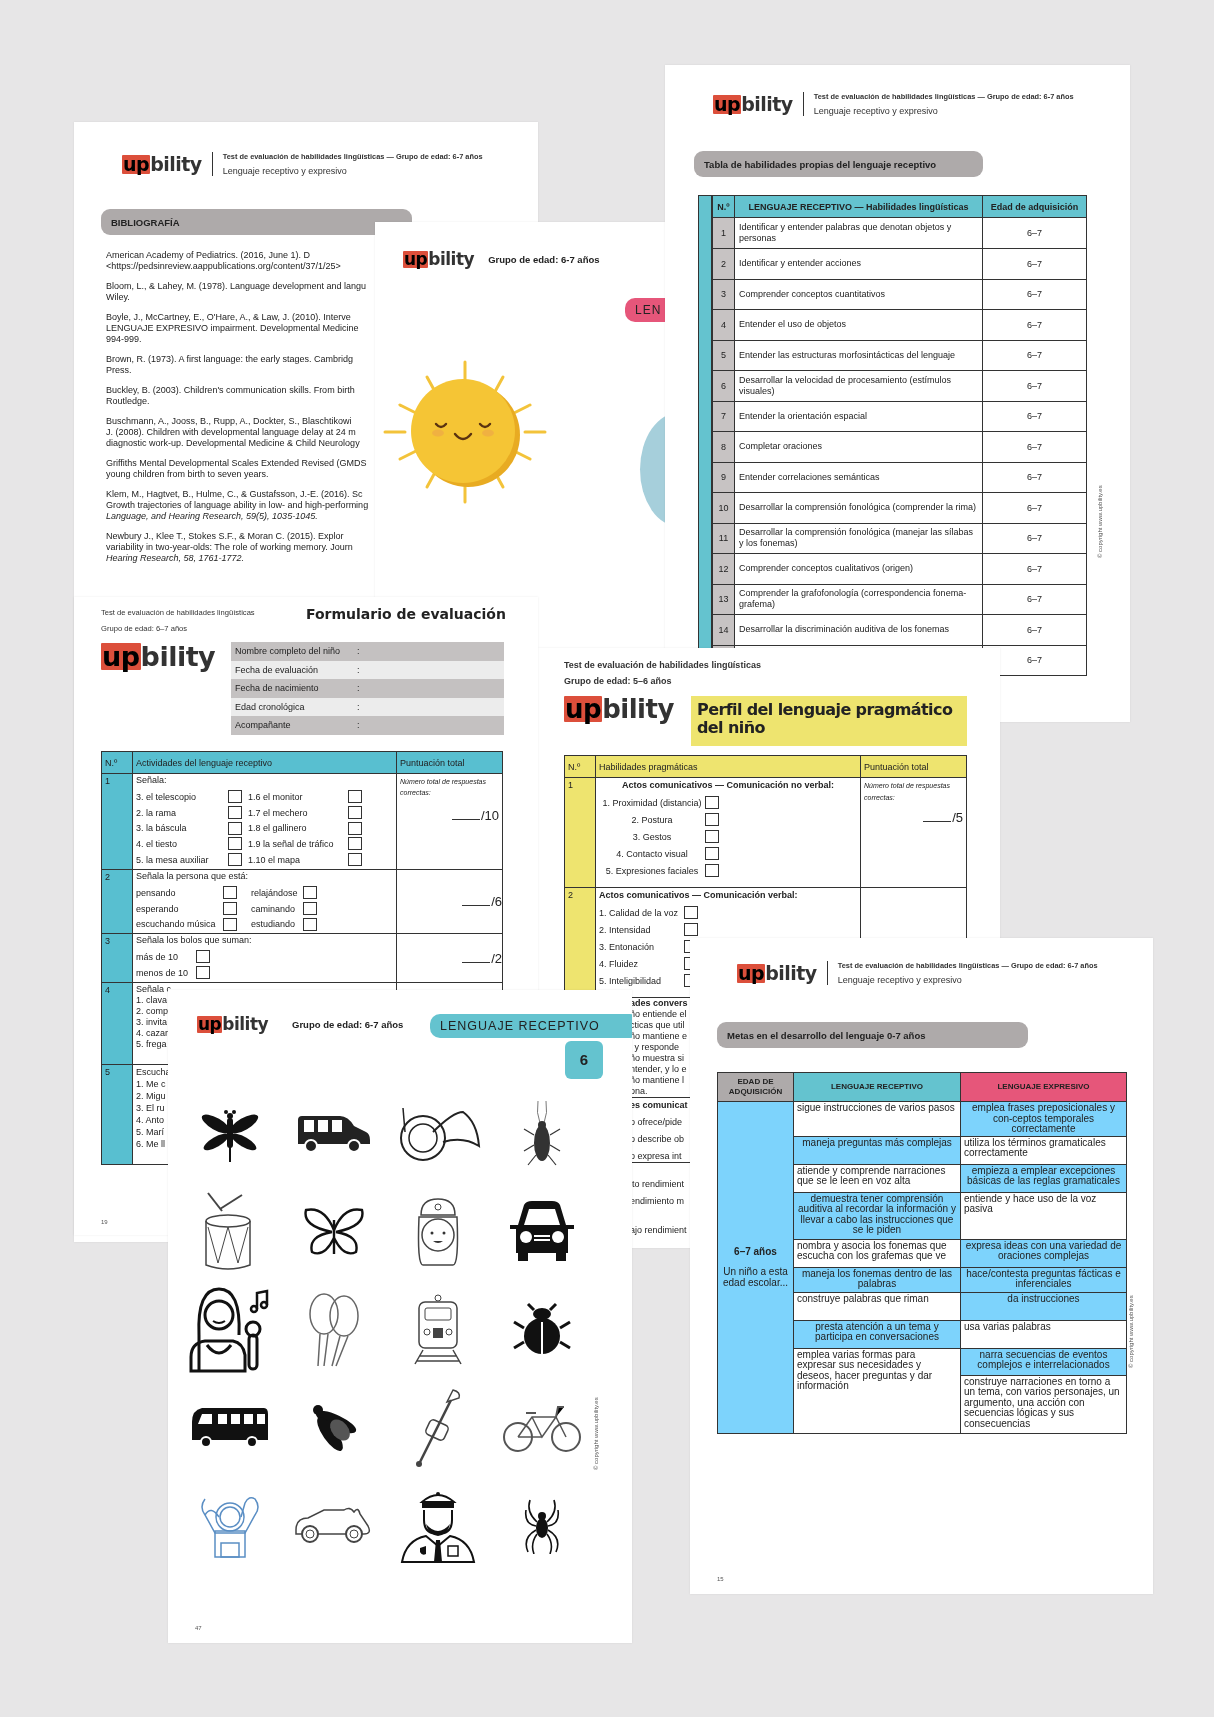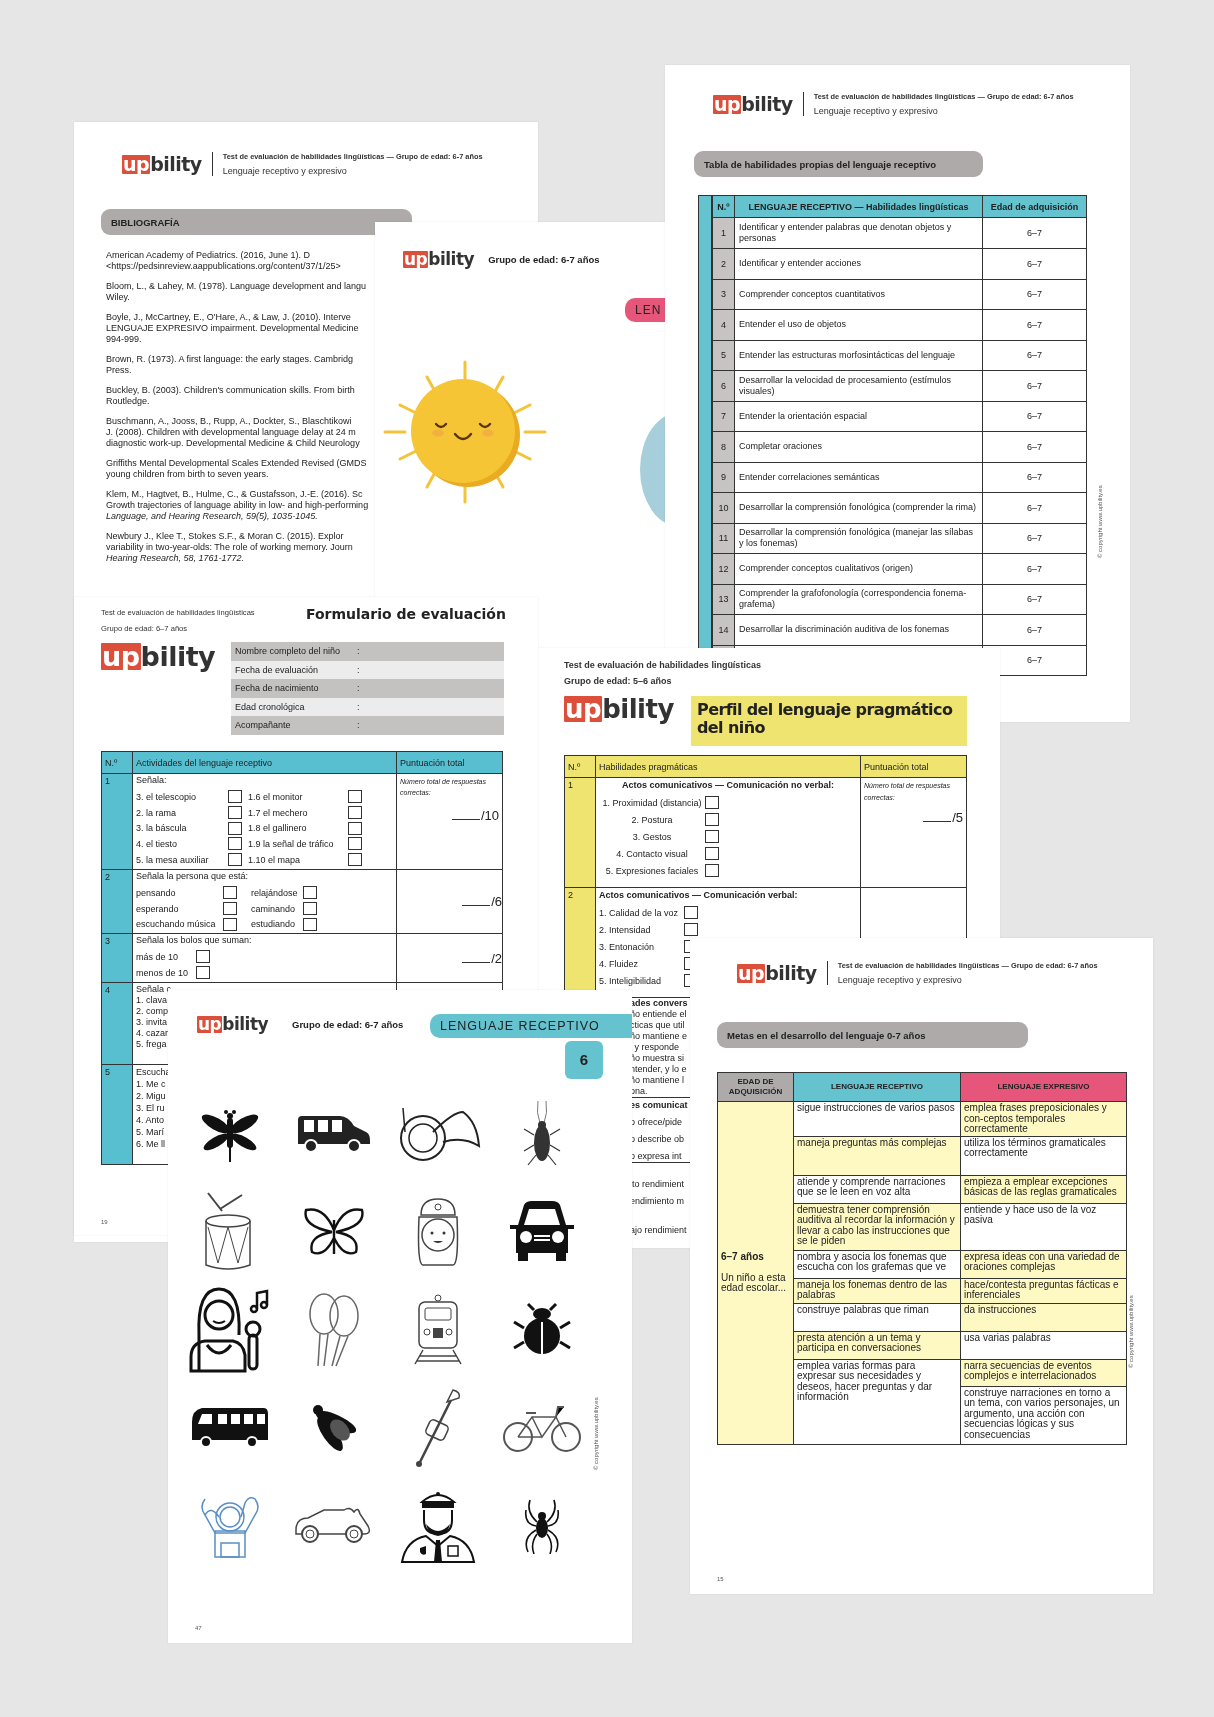--- a/index.html
+++ b/index.html
@@ -1,20 +1,20 @@
 <!DOCTYPE html>
 <html><head>
 <meta charset="utf-8">
 <style>
   * { box-sizing: border-box; margin: 0; padding: 0; }
   html, body { width: 1214px; height: 1717px; overflow: hidden; }
   body { background: #e7e6e7; position: relative; font-family: "Liberation Sans", sans-serif; color: #222; }
   .page { position: absolute; background: #fff; overflow: hidden; box-shadow: 0 0 2px rgba(0,0,0,0.08); }
   .logo { display: inline-flex; align-items: center; font-weight: bold; color: #333; font-family: "DejaVu Sans", sans-serif; letter-spacing: -0.5px; }
-  .logo .up { background: #dc4f3b; color: #ffffff; padding: 0 1px; line-height: 1; border-radius: 1px; }
+  .logo .up { background: #dc4f3b; color: #000000; padding: 0 1px; line-height: 1; border-radius: 1px; }
   .hdr { position: absolute; display: flex; align-items: center; gap: 10px; }
   .hdr .sep { width: 1px; background: #333; align-self: stretch; }
   .hdr .t1 { font-size: 7.4px; font-weight: bold; color: #333; }
   .hdr .t2 { font-size: 9px; color: #333; margin-top: 5px; }
   .pill { position: absolute; background: #aeaaaa; border-radius: 9px; font-weight: bold; font-size: 9.5px; padding-left: 10px; display: flex; align-items: center; color: #222; }
   table { border-collapse: collapse; }
   .bib p { font-size: 9px; line-height: 11px; margin-bottom: 9px; white-space: nowrap; }
   .bib i { font-style: italic; }
   .pgnum { position: absolute; font-size: 6px; color: #555; }
   .copyright { position: absolute; font-size: 6px; color: #555; transform: rotate(-90deg); transform-origin: left top; white-space: nowrap; }
@@ -36,21 +36,21 @@
   .row { display: flex; align-items: center; height: 15.7px; font-size: 9px; }
   .score { font-size: 13px; text-align: right; }
   .score .line { display: inline-block; width: 28px; border-bottom: 1px solid #333; margin-right: 1px; }
   
   .pt th { border: 1px solid #333; background: #eee46f; font-weight: normal; font-size: 9px; text-align: left; padding: 2px 3px; height: 22px; }
   .pt td { border: 1px solid #333; font-size: 9px; vertical-align: top; }
   .pt td.num { background: #eee46f; padding: 2px 3px; }
   
   .mt td, .mt th { border: 1px solid #333; font-size: 10px; line-height: 10.5px; vertical-align: top; padding: 1px 3px; }
   .mt th { font-size: 8px; font-weight: bold; vertical-align: middle; text-align: center; height: 29px; }
-  .mt .sh { background: #fef9c3; }
+  .mt .sh { background: #7dd3fc; text-align: center; }
   .pics { position: absolute; display: grid; grid-template-columns: repeat(4, 100px); grid-auto-rows: 98px; column-gap: 4px; }
   .pic { display: flex; align-items: center; justify-content: center; }
 </style>
 </head>
 <body>
 
 <div class="page" style="left:74px; top:122px; width:464px; height:1120px;">
   <div class="hdr" style="left:48px; top:30px;">
     <span class="logo" style="font-size:19px;">
         <span class="up">up</span>
@@ -514,21 +514,21 @@
     </thead>
     <tbody>
       <tr style="height:29px;">
         <td rowspan="10" class="sh" style="vertical-align:middle;">
           <div style="font-weight:bold; margin-bottom:10px;">6–7 años</div>
           <div>Un niño a esta edad escolar...</div>
         </td>
         <td>sigue instrucciones de varios pasos</td>
         <td class="sh">emplea frases preposicionales y con-ceptos temporales correctamente</td>
       </tr>
-      <tr style="height:39px;">
+      <tr style="height:28px;">
           <td class="sh">maneja preguntas más complejas</td>
           <td>utiliza los términos gramaticales correctamente</td>
         </tr>
       <tr style="height:28px;">
           <td>atiende y comprende narraciones que se le leen en voz alta</td>
           <td class="sh">empieza a emplear excepciones básicas de las reglas gramaticales</td>
         </tr>
       <tr style="height:47px;">
           <td class="sh">demuestra tener comprensión auditiva al recordar la información y llevar a cabo las instrucciones que se le piden</td>
           <td>entiende y hace uso de la voz pasiva</td>

